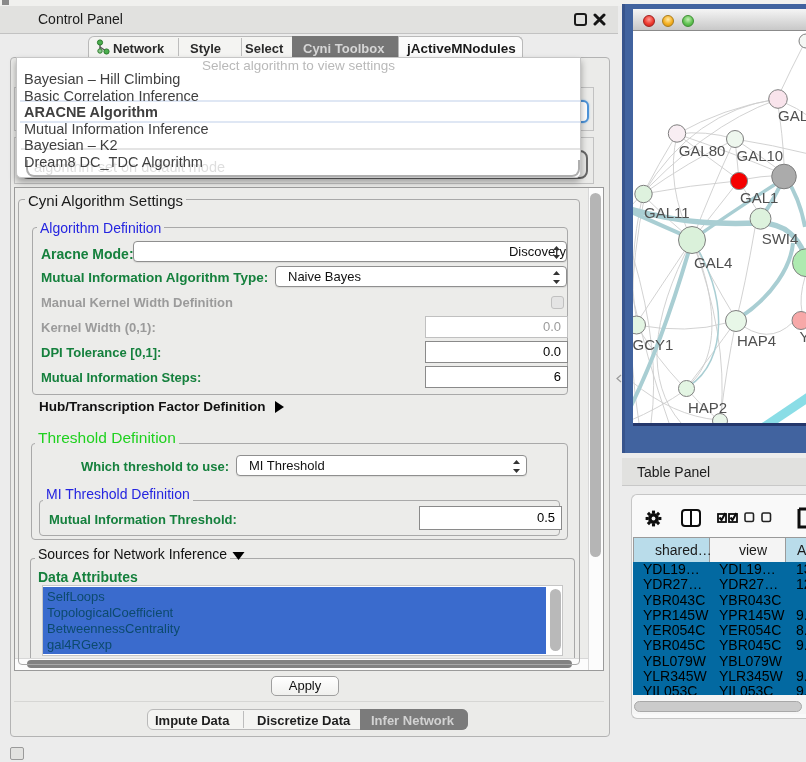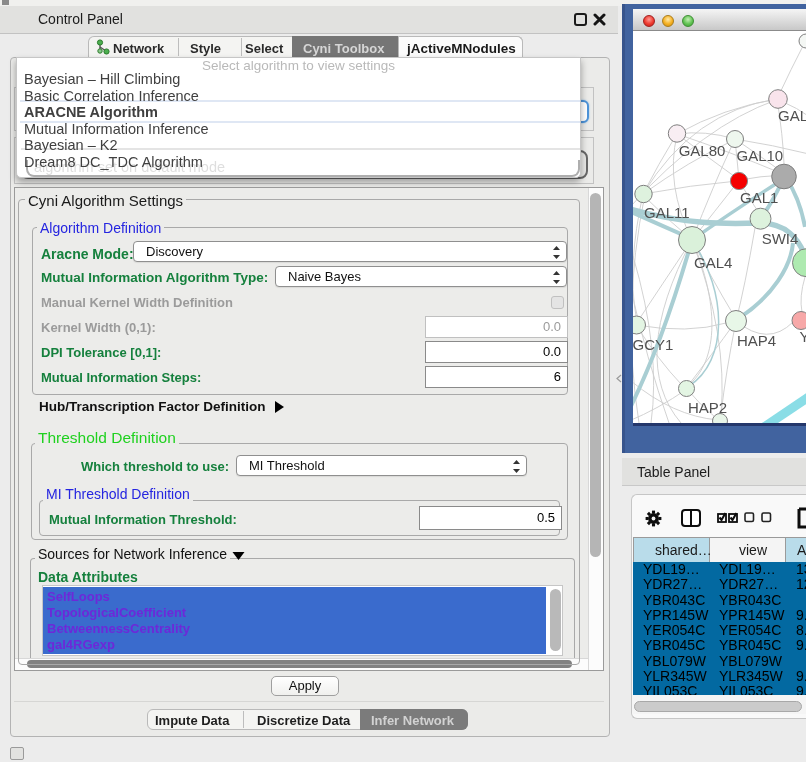--- a/index.html
+++ b/index.html
@@ -84,21 +84,21 @@
 <div class="abs" style="left:15px;top:658px;width:573px;height:12px;background:#fcfcfc;border-top:1px solid #d8d8d8;"></div>
 <div class="abs" style="left:27px;top:660px;width:545px;height:8px;background:#828282;border-radius:4px;"></div>
 
 <div class="group" style="left:18px;top:199px;width:562px;height:466px;"></div>
 <div class="gtitle" style="left:25px;top:192px;font-size:15px;color:#1a1a1a;">Cyni Algorithm Settings</div>
 
 <div class="group" style="left:32px;top:227px;width:536px;height:168px;"></div>
 <div class="gtitle" style="left:37px;top:220px;font-size:14px;color:#2525e0;">Algorithm Definition</div>
 
 <div class="lbl" style="left:41px;top:246px;font-size:14px;">Aracne Mode:</div>
-<div class="combo" style="left:133px;top:241px;width:434px;height:21px;">Discovery
+<div class="combo" style="left:133px;top:241px;width:434px;height:21px;text-align:right;">Discovery
   <svg class="arr" width="9" height="21" viewBox="0 0 9 21">
       <path d="M4.5 4 L8 8 L1 8 Z" fill="#333"></path>
       <path d="M4.5 17 L1 13 L8 13 Z" fill="#333"></path>
     </svg>
 </div>
 <div class="lbl" style="left:41px;top:270px;font-size:13.5px;">Mutual Information Algorithm Type:</div>
 <div class="combo" style="left:275px;top:266px;width:292px;height:21px;">Naive Bayes
   <svg class="arr" width="9" height="21" viewBox="0 0 9 21">
       <path d="M4.5 4 L8 8 L1 8 Z" fill="#333"></path>
       <path d="M4.5 17 L1 13 L8 13 Z" fill="#333"></path>
@@ -134,21 +134,21 @@
 
 <div class="group" style="left:30px;top:558px;width:545px;height:100px;border-bottom:none;border-radius:4px 4px 0 0;"></div>
 <div class="gtitle" style="left:35px;top:546px;font-size:14px;color:#111;">Sources for Network Inference</div>
 <svg class="abs" style="left:232px;top:551px;" width="13" height="10" viewBox="0 0 13 10">
     <path d="M0.5 1 L12.5 1 L6.5 9 Z" fill="#000"></path>
   </svg>
 <div class="lbl" style="left:38px;top:569px;font-size:14px;">Data Attributes</div>
 
 <div class="abs" style="left:42px;top:585px;width:521px;height:71px;background:#fff;border:1px solid #c6c6c6;"></div>
 <div class="abs" style="left:43px;top:587px;width:503px;height:67px;background:#3a6bcd;"></div>
-<div class="abs" style="left:47px;top:589px;font-size:13px;color:#6d28d9;line-height:16px;font-weight:bold;">SelfLoops<br>TopologicalCoefficient<br>BetweennessCentrality<br>gal4RGexp</div>
+<div class="abs" style="left:47px;top:589px;font-size:13px;color:#0c4a6e;line-height:16px;">SelfLoops<br>TopologicalCoefficient<br>BetweennessCentrality<br>gal4RGexp</div>
 <div class="abs" style="left:550px;top:589px;width:11px;height:62px;background:#b9b9b9;border-radius:6px;"></div>
 
 <div class="abs" style="left:271px;top:676px;width:68px;height:20px;background:linear-gradient(#ffffff,#f0f0ee);border:1px solid #9f9f9f;border-radius:5px;text-align:center;font-size:13px;color:#111;line-height:18px;">Apply</div>
 
 <div class="abs" style="left:14px;top:701px;width:590px;height:1px;background:#d6d6d4;"></div>
 <div class="abs" style="left:147px;top:709px;width:321px;height:21px;background:#f4f4f2;border:1px solid #b9b9b9;border-radius:6px;"></div>
 <div class="abs" style="left:243px;top:711px;width:1px;height:17px;background:#bdbdbd;"></div>
 <div class="abs" style="left:360px;top:709px;width:108px;height:21px;background:#7b7b7b;border-radius:0 6px 6px 0;"></div>
 <div class="abs" style="left:155px;top:713px;font-size:13px;font-weight:bold;color:#1e1e1e;">Impute Data</div>
 <div class="abs" style="left:257px;top:713px;font-size:13px;font-weight:bold;color:#1e1e1e;">Discretize Data</div>

